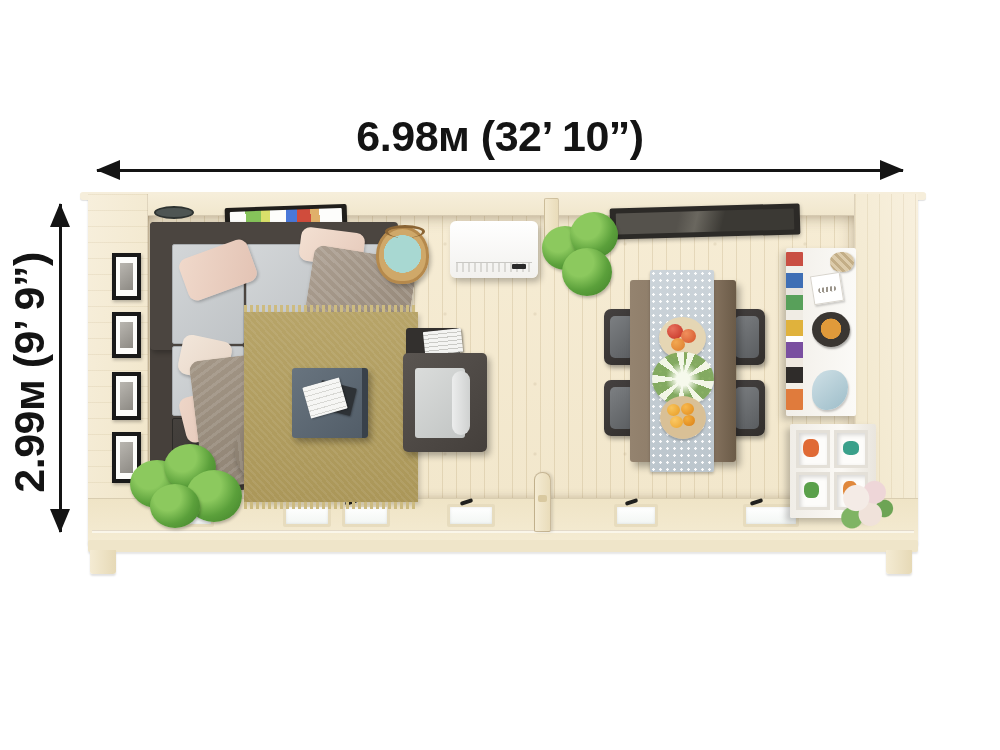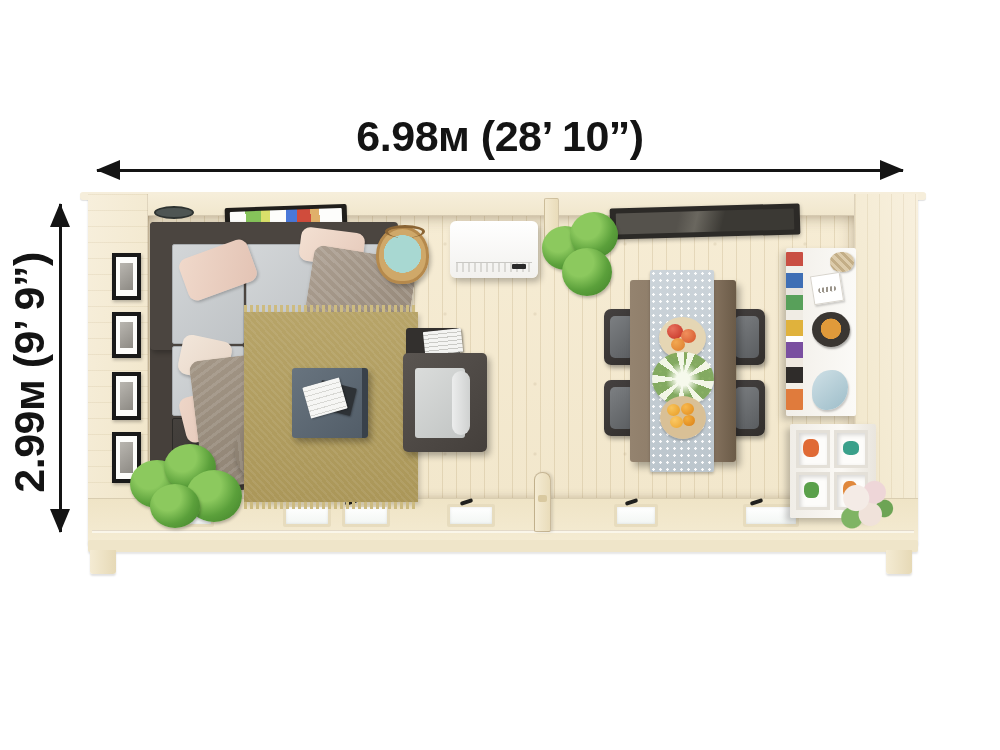--- a/index.html
+++ b/index.html
@@ -183,21 +183,21 @@
       radial-gradient(circle at 22% 72%, #7fb464 0 17%, transparent 19%),
       radial-gradient(circle at 82% 56%, #6da455 0 15%, transparent 17%),
       radial-gradient(circle at 45% 45%, #e9dcd4 0 30%, transparent 34%); }
 </style>
 </head>
 <body>
 
 <div id="canvas">
 
   <div class="abs">
-    <div class="abs dim-label" id="dim-w-label">6.98м (28’ 10”)</div>
+    <div class="abs dim-label" id="dim-w-label">6.98м (32’ 10”)</div>
     <div class="abs" id="dim-w-line">
       <div class="ah ah-left"></div>
       <div class="ah ah-right"></div>
     </div>
   </div>
 
   <div class="abs">
     <div class="abs dim-label" id="dim-h-label">2.99м (9’ 9”)</div>
     <div class="abs" id="dim-h-line">
       <div class="ah ah-up"></div>

